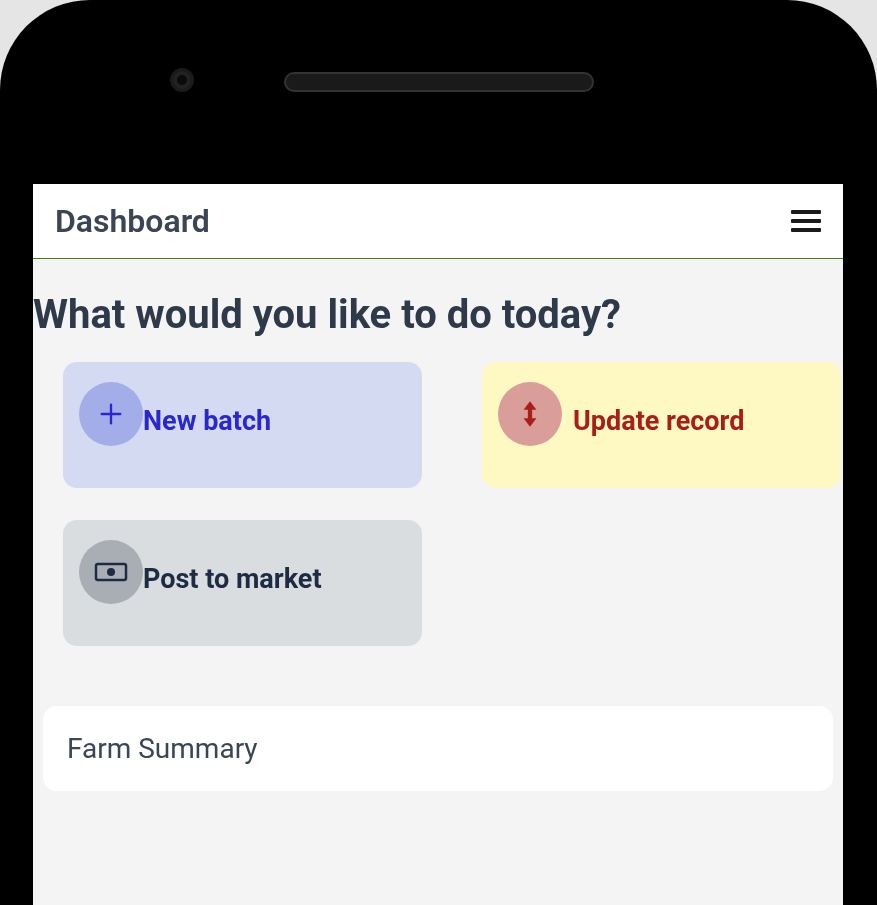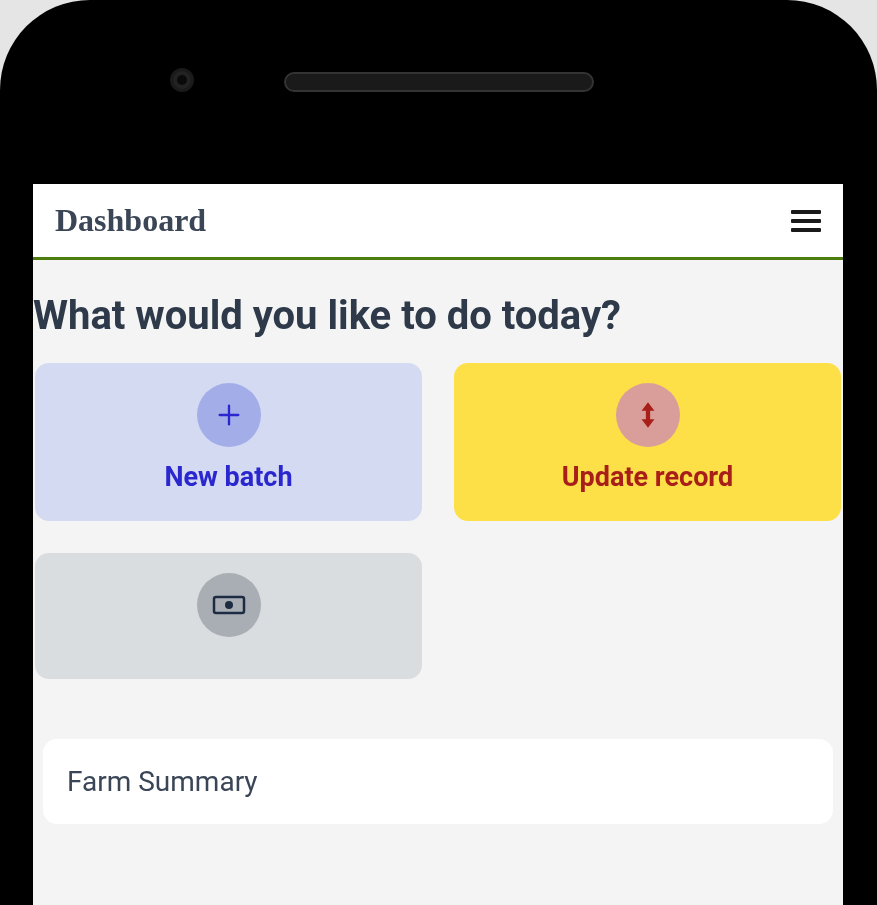--- a/index.html
+++ b/index.html
@@ -73,22 +73,21 @@
       height: 721px;
       background: #f3f4f3;
       overflow: hidden;
     }
     .header {
       background: #fff;
       padding: 18px 22px;
       display: flex;
       justify-content: space-between;
       align-items: center;
-      border-bottom: 3px solid #4d7c0f;
-      font-family: Liberation Serif, serif;
+      border-bottom: 1px solid #4d7c0f;
     }
     .header-title {
       font-size: 32px;
       font-weight: 600;
       color: #3a4556;
     }
     .hamburger {
       cursor: pointer;
       display: flex;
       flex-direction: column;
@@ -114,29 +113,31 @@
     .cards-grid {
       display: grid;
       grid-template-columns: 1fr 1fr;
       gap: 32px;
       padding: 0 0px;
     }
     .action-card {
       border-radius: 14px;
       padding: 20px 16px 28px 16px;
       display: flex;
-      flex-direction: column;
+      flex-direction: row;
       align-items: center;
       cursor: pointer;
+      margin-left: 28px;
     }
     .card-blue {
       background: #d5daf3;
     }
     .card-red {
-      background: #fde047;
+      background: #fef9c3;
+      gap: 11px;
     }
     .card-gray {
       background: #dadddf;
     }
     .icon-circle {
       width: 64px;
       height: 64px;
       border-radius: 50%;
       display: flex;
       align-items: center;
@@ -217,20 +218,21 @@
             <div class="card-label card-label-red">Update record</div>
           </div>
 
           <div class="action-card card-gray">
             <div class="icon-circle icon-circle-gray">
               <svg width="34" height="24" viewBox="0 0 34 24" fill="none" stroke="#1e2c43" stroke-width="2.5">
                 <rect x="2" y="4" width="30" height="16" rx="2"></rect>
                 <circle cx="17" cy="12" r="4" fill="#1e2c43" stroke="none"></circle>
               </svg>
             </div>
+            <div class="card-label card-label-gray">Post to market</div>
           </div>
 
         </div>
 
         <div class="summary-card">
           <div class="summary-title">Farm Summary</div>
         </div>
 
       </div>
     </div>

